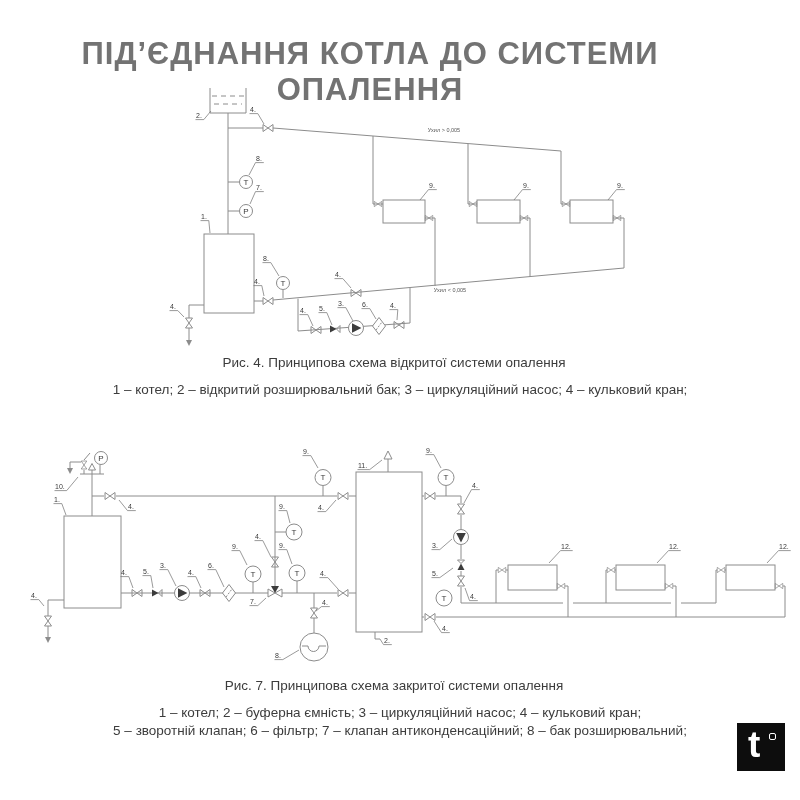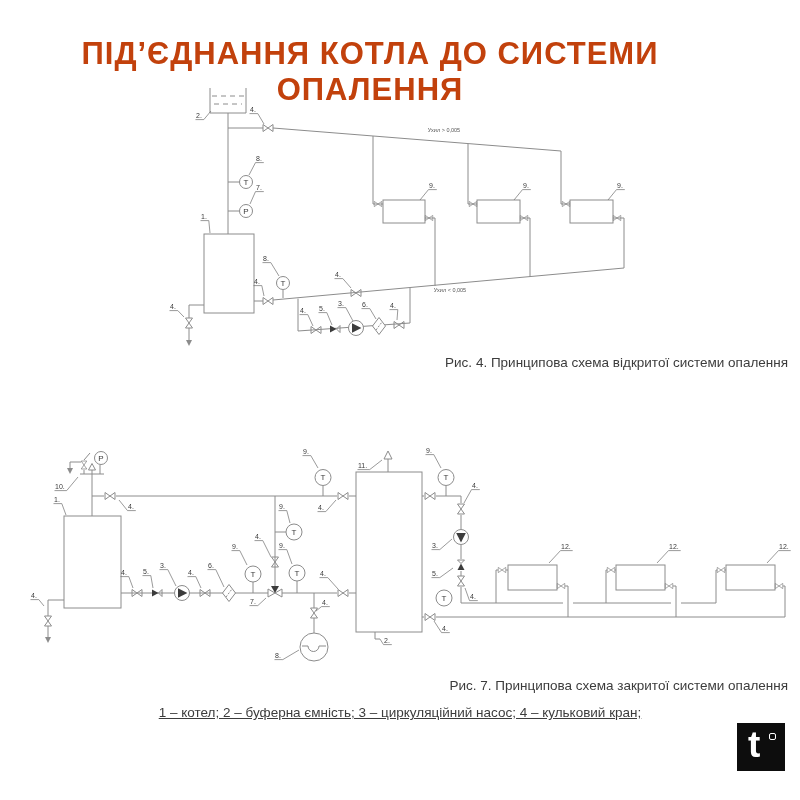--- a/index.html
+++ b/index.html
@@ -2,34 +2,34 @@
 <html><head>
 <meta charset="utf-8">
 <style>
   html,body{margin:0;padding:0;}
   body{
     width:800px;height:800px;position:relative;background:#ffffff;
     font-family:"Liberation Sans", sans-serif;overflow:hidden;
   }
   .title{
     position:absolute;top:36px;left:0;width:740px;text-align:center;
-    font-size:31px;font-weight:600;letter-spacing:1px;color:#c2410c;
+    font-size:31px;font-weight:600;letter-spacing:1px;color:#737373;
   }
   .fig-caption{
-    position:absolute;left:0;width:788px;text-align:right;
+    position:absolute;left:0;width:788px;text-align:center;
     font-size:13.5px;color:#3c3c3c;
   }
   .fig-legend{
     position:absolute;left:0;width:800px;text-align:center;
     font-size:13.5px;color:#3c3c3c;line-height:18px;
   }
   #fig4-svg{position:absolute;top:85px;left:0;}
   #fig5-svg{position:absolute;top:435px;left:0;}
   .cap4{top:355px;} .leg4{top:381px;}
-  .cap5{top:678px;} .leg5{top:704px;text-decoration:underline;}
+  .cap5{top:678px;} .leg5{top:704px;}
   svg{display:block;}
   .pipe{stroke:#8c8c8c;stroke-width:1;fill:none;}
   .pipe-dash{stroke:#8c8c8c;stroke-width:1;fill:none;stroke-dasharray:5,4;}
   .sym{stroke:#8c8c8c;stroke-width:1;fill:none;}
   .sym-fill{fill:#3c3c3c;stroke:none;}
   .sym-white{fill:#ffffff;stroke:#8c8c8c;stroke-width:1;}
   .lbl-num{font-family:"Liberation Sans",sans-serif;font-size:7px;fill:#3a3a3a;}
   .lbl-inst{font-family:"Liberation Sans",sans-serif;font-size:8px;fill:#3a3a3a;text-anchor:middle;}
   .lbl-slope{font-family:"Liberation Sans",sans-serif;font-size:5.5px;fill:#555;text-anchor:middle;}
   .lbl-underline{stroke:#6f6f6f;stroke-width:0.7;fill:none;}
@@ -215,20 +215,21 @@
       <text x="246" y="185" class="lbl-inst">T</text>
       <text x="246" y="214" class="lbl-inst">P</text>
       <text x="283" y="286" class="lbl-inst">T</text>
       <text x="444" y="132" class="lbl-slope">Ухил &gt; 0,005</text>
       <text x="450" y="292" class="lbl-slope">Ухил &lt; 0,005</text>
     </g>
 </svg>
 
 <div class="fig-caption cap4">Рис. 4. Принципова схема відкритої системи опалення</div>
 <div class="fig-legend leg4">
+  <div>1 – котел; 2 – відкритий розширювальний бак; 3 – циркуляційний насос;  4 – кульковий кран;</div>
 </div>
 
 <svg id="fig5-svg" width="800" height="238" viewBox="0 435 800 238">
 
   <rect class="pipe" x="64" y="516" width="57" height="92"></rect>
 
   <g>
     <path class="pipe" d="M92,516 V474"></path>
     <path class="pipe" d="M80,474 H104"></path>
     <path class="pipe" d="M100,474 V465"></path>
@@ -459,18 +460,19 @@
       <text x="323" y="480" class="lbl-inst">T</text>
       <text x="446" y="480" class="lbl-inst">T</text>
       <text x="444" y="601" class="lbl-inst">T</text>
       <text x="101" y="461" class="lbl-inst">P</text>
     </g>
 </svg>
 
 <div class="fig-caption cap5">Рис. 7. Принципова схема закритої системи опалення</div>
 <div class="fig-legend leg5">
   <div>1 – котел; 2 – буферна ємність; 3 – циркуляційний насос; 4 – кульковий кран;</div>
+  <div>5 – зворотній клапан; 6 – фільтр; 7 – клапан антиконденсаційний; 8 – бак розширювальний;</div>
 </div>
 
 <div class="logo">
   <span class="logo-t">t</span>
   <span class="logo-deg"></span>
 </div>
 
 </body></html>

